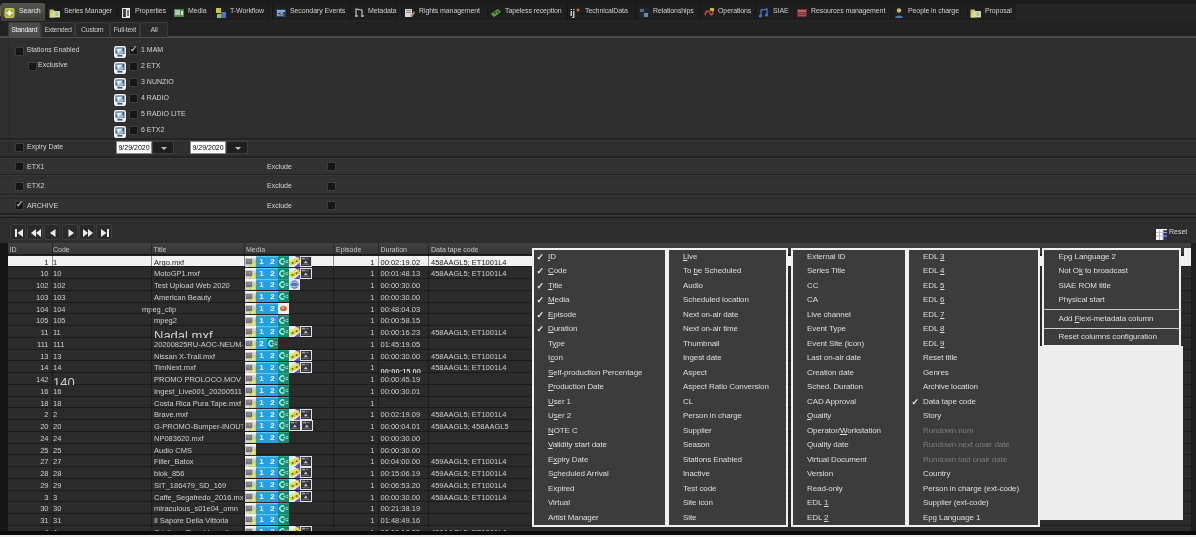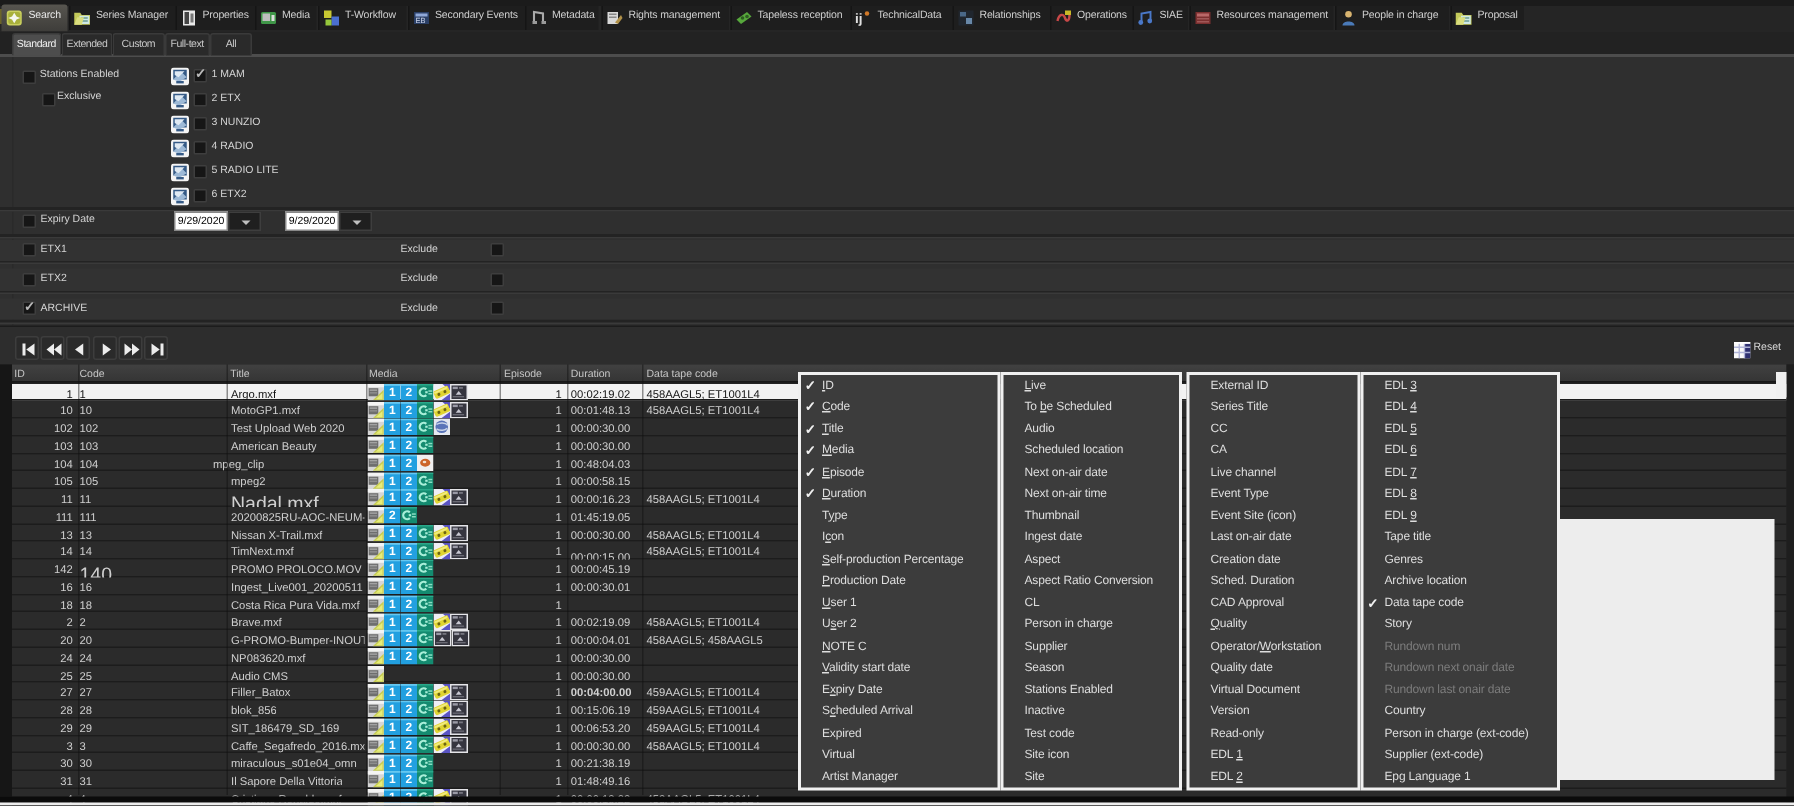--- a/index.html
+++ b/index.html
@@ -727,21 +727,21 @@
       <svg width="12" height="11" viewBox="0 0 12 11">
         <rect width="12" height="11" fill="#e4e4e8"></rect>
         <rect x="1" y="1" width="10" height="9" fill="#35353f"></rect>
         <rect x="1.8" y="1.8" width="3.4" height="1.6" fill="#9a9aa6"></rect>
         <rect x="6" y="2" width="2.6" height="1.2" fill="#74747e"></rect>
         <path d="M3.8 7.2 L5.8 4.6 L7.8 7.2 Z" fill="#c8c8d2"></path>
         <rect x="1.8" y="8" width="7.6" height="0.9" fill="#6a6a74"></rect>
       </svg>
     </div>
 <div class="tx" style="left:0px;top:363.25px;font-size:7.5px;color:#cfcfcf;font-weight:normal;left:333px;width:41.5px;text-align:right;">1</div>
-<div class="tx" style="left:380.5px;top:367px;font-size:7.5px;color:#cfcfcf;font-weight:normal;">00:00:15.00</div>
+<div class="tx" style="left:380.5px;top:367px;font-size:7.5px;color:#cfcfcf;font-weight:bold;">00:00:15.00</div>
 <div class="tx" style="left:431px;top:363.25px;font-size:7.5px;color:#cfcfcf;font-weight:normal;">458AAGL5; ET1001L4</div>
 <div class="ab" style="left:8px;top:373.0px;width:1183px;height:11.75px;background:#2b2b2b;border-bottom:1px solid #1c1c1c;"></div>
 <div class="tx" style="left:0px;top:375.0px;font-size:7.5px;color:#cfcfcf;font-weight:normal;left:8px;width:40.5px;text-align:right;">142</div>
 <div class="tx" style="left:53px;top:375.0px;font-size:13px;color:#cfcfcf;font-weight:normal;">140</div>
 <div class="tx" style="left:154px;top:375.0px;font-size:7.5px;color:#cfcfcf;font-weight:normal;max-width:89px;overflow:hidden;">PROMO PROLOCO.MOV</div>
 <div class="ab" style="left:244.5px;top:373.3px;height:11px;display:flex;">
       <svg width="11" height="11" viewBox="0 0 11 11">
         <rect width="11" height="11" fill="#d6d6d6"></rect>
         <rect y="0" width="11" height="2.2" fill="#f4f4f4"></rect>
         <rect x="0.8" y="2.8" width="6.4" height="5.4" fill="#6e6e6e"></rect>
@@ -802,21 +802,21 @@
         <rect x="5.5" y="4.8" width="1.6" height="1.4" fill="#a8eed8"></rect>
         <rect x="7.6" y="4.2" width="2.6" height="1" fill="#8adcc2"></rect>
         <rect x="7.6" y="6" width="2.6" height="1" fill="#8adcc2"></rect>
       </svg>
     </div>
 <div class="tx" style="left:0px;top:386.75px;font-size:7.5px;color:#cfcfcf;font-weight:normal;left:333px;width:41.5px;text-align:right;">1</div>
 <div class="tx" style="left:380.5px;top:386.75px;font-size:7.5px;color:#cfcfcf;font-weight:normal;">00:00:30.01</div>
 <div class="ab" style="left:8px;top:396.5px;width:1183px;height:11.75px;background:#2b2b2b;border-bottom:1px solid #1c1c1c;"></div>
 <div class="tx" style="left:0px;top:398.5px;font-size:7.5px;color:#cfcfcf;font-weight:normal;left:8px;width:40.5px;text-align:right;">18</div>
 <div class="tx" style="left:53px;top:398.5px;font-size:7.5px;color:#cfcfcf;font-weight:normal;">18</div>
-<div class="tx" style="left:154px;top:398.5px;font-size:7.5px;color:#cfcfcf;font-weight:normal;max-width:89px;overflow:hidden;">Costa Rica Pura Vida.mxf</div>
+<div class="tx" style="left:154px;top:398.5px;font-size:7.5px;color:#cfcfcf;font-weight:normal;max-width:89px;overflow:hidden;">Costa Rica Pura Tape.mxf</div>
 <div class="ab" style="left:244.5px;top:396.8px;height:11px;display:flex;">
       <svg width="11" height="11" viewBox="0 0 11 11">
         <rect width="11" height="11" fill="#d6d6d6"></rect>
         <rect y="0" width="11" height="2.2" fill="#f4f4f4"></rect>
         <rect x="0.8" y="2.8" width="6.4" height="5.4" fill="#6e6e6e"></rect>
         <rect x="1.4" y="3.6" width="5" height="1" fill="#a2a2a2"></rect>
         <rect x="1.4" y="5.4" width="5" height="1" fill="#8e8e8e"></rect>
         <path d="M3.5 10.8 L10.8 10.8 L10.8 3.8 Z" fill="#c6cc52"></path>
         <path d="M5.5 10.2 L10 10.2 L10 6 Z" fill="#e6ec7a"></path>
       </svg>
@@ -1046,21 +1046,21 @@
       <svg width="12" height="11" viewBox="0 0 12 11">
         <rect width="12" height="11" fill="#e4e4e8"></rect>
         <rect x="1" y="1" width="10" height="9" fill="#35353f"></rect>
         <rect x="1.8" y="1.8" width="3.4" height="1.6" fill="#9a9aa6"></rect>
         <rect x="6" y="2" width="2.6" height="1.2" fill="#74747e"></rect>
         <path d="M3.8 7.2 L5.8 4.6 L7.8 7.2 Z" fill="#c8c8d2"></path>
         <rect x="1.8" y="8" width="7.6" height="0.9" fill="#6a6a74"></rect>
       </svg>
     </div>
 <div class="tx" style="left:0px;top:457.25px;font-size:7.5px;color:#cfcfcf;font-weight:normal;left:333px;width:41.5px;text-align:right;">1</div>
-<div class="tx" style="left:380.5px;top:457.25px;font-size:7.5px;color:#cfcfcf;font-weight:bold;">00:04:00.00</div>
+<div class="tx" style="left:380.5px;top:457.25px;font-size:7.5px;color:#cfcfcf;font-weight:normal;">00:04:00.00</div>
 <div class="tx" style="left:431px;top:457.25px;font-size:7.5px;color:#cfcfcf;font-weight:normal;">459AAGL5; ET1001L4</div>
 <div class="ab" style="left:8px;top:467.0px;width:1183px;height:11.75px;background:#2b2b2b;border-bottom:1px solid #1c1c1c;"></div>
 <div class="tx" style="left:0px;top:469.0px;font-size:7.5px;color:#cfcfcf;font-weight:normal;left:8px;width:40.5px;text-align:right;">28</div>
 <div class="tx" style="left:53px;top:469.0px;font-size:7.5px;color:#cfcfcf;font-weight:normal;">28</div>
 <div class="tx" style="left:154px;top:469.0px;font-size:7.5px;color:#cfcfcf;font-weight:normal;max-width:89px;overflow:hidden;">blok_856</div>
 <div class="ab" style="left:244.5px;top:467.3px;height:11px;display:flex;">
       <svg width="11" height="11" viewBox="0 0 11 11">
         <rect width="11" height="11" fill="#d6d6d6"></rect>
         <rect y="0" width="11" height="2.2" fill="#f4f4f4"></rect>
         <rect x="0.8" y="2.8" width="6.4" height="5.4" fill="#6e6e6e"></rect>
@@ -1420,25 +1420,35 @@
       <div class="it">EDL <u>2</u></div>
     </div>
 <div class="menu" style="left:906.5px;top:247.5px;width:133px;">
       <div class="it">EDL <u>3</u></div>
       <div class="it">EDL <u>4</u></div>
       <div class="it">EDL <u>5</u></div>
       <div class="it">EDL <u>6</u></div>
       <div class="it">EDL <u>7</u></div>
       <div class="it">EDL <u>8</u></div>
       <div class="it">EDL <u>9</u></div>
-      <div class="it">Tape title</div>
+      <div class="it">Reset title</div>
       <div class="it">Genres</div>
       <div class="it">Archive location</div>
       <div class="it"><span class="mk">✓</span>Data tape code</div>
       <div class="it">Story</div>
       <div class="it dis">Rundown num</div>
       <div class="it dis">Rundown next onair date</div>
       <div class="it dis">Rundown last onair date</div>
       <div class="it">Country</div>
       <div class="it">Person in charge (ext-code)</div>
       <div class="it">Supplier (ext-code)</div>
       <div class="it">Epg Language 1</div>
     </div>
+<div class="menu" style="left:1042px;top:247.5px;width:139px;">
+      <div class="it">Epg Language 2</div>
+      <div class="it">Not O<u>k</u> to broadcast</div>
+      <div class="it">SIAE ROM title</div>
+      <div class="it">Physical start</div>
+      <div class="sep"></div>
+      <div class="it">Add <u>F</u>lexi-metadata column</div>
+      <div class="sep"></div>
+      <div class="it">Reset columns configuration</div>
+    </div>
 </div>
 </body></html>

